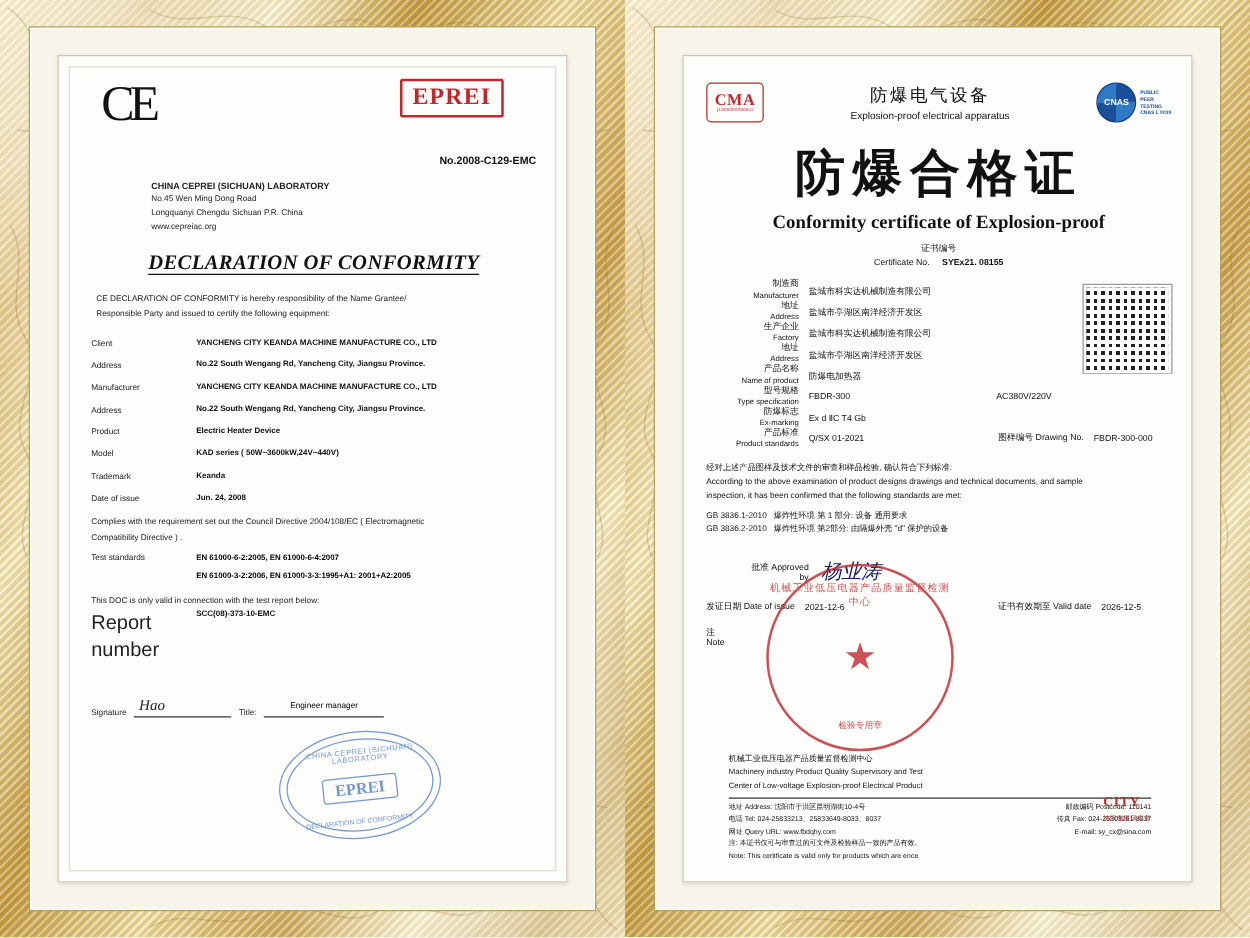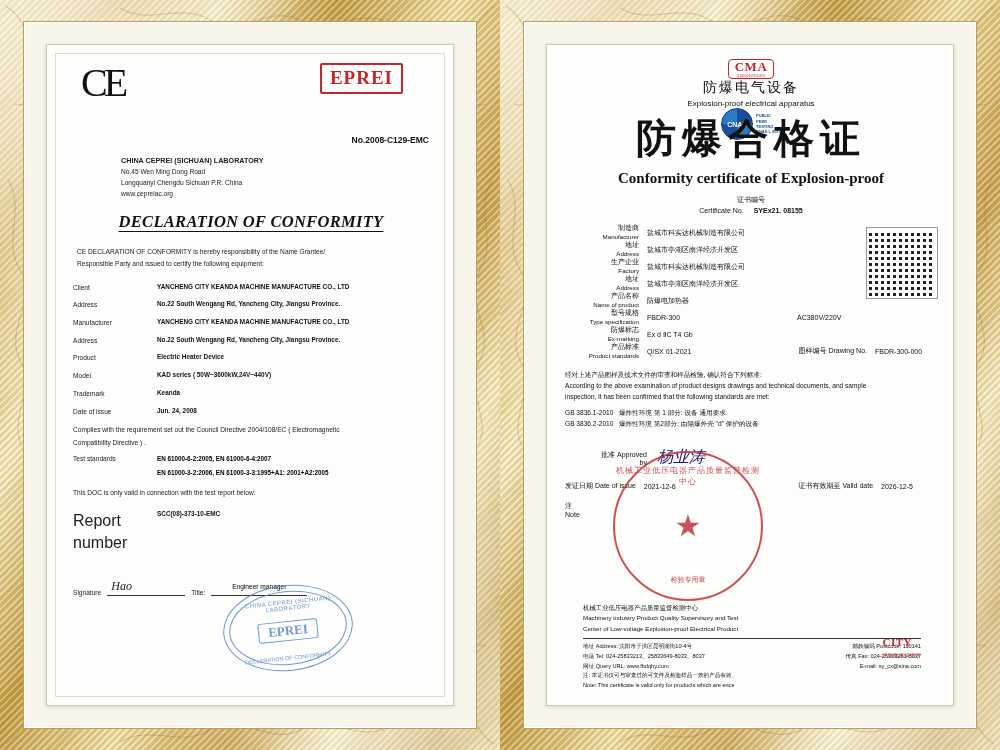--- a/index.html
+++ b/index.html
@@ -64,21 +64,21 @@
     font-size:40px;letter-spacing:-4px;color:#111;font-weight:400;
     line-height:40px;margin-left:8px;
   }
   .eprei-logo{
     border:2px solid #c1272d;color:#c1272d;font-weight:bold;
     font-family:"Liberation Serif", serif;
     font-size:19px;letter-spacing:1px;padding:2px 8px 3px;border-radius:2px;
     margin-right:26px;
   }
   .doc-no{
-    text-align:right;font-size:8.5px;font-weight:bold;color:#111;margin-top:20px;
+    text-align:right;font-size:8.5px;font-weight:bold;color:#111;margin-top:8px;
   }
   .lab-block{margin-top:10px;font-size:6.6px;color:#222;line-height:1.65;padding-left:48px;}
   .lab-block .lab-name{font-weight:bold;font-size:7.2px;}
   .doc-title{
     text-align:center;
     font-family:"Liberation Serif", serif;
     font-style:italic;font-weight:bold;
     font-size:16.5px;color:#111;margin-top:12px;letter-spacing:.3px;
     text-decoration:underline;text-underline-offset:4px;
   }
@@ -118,21 +118,21 @@
     border:1.5px solid #5b86c9;width:58px;margin:0 auto;border-radius:3px;padding:1px 0;
     transform:rotate(-6deg);
   }
   .stamp-bottom{
     position:absolute;left:0;right:0;bottom:10px;text-align:center;color:#5b86c9;font-size:5.5px;
     transform:rotate(-6deg);
   }
 
   
   .r-pad{position:absolute;left:18px;right:16px;top:14px;bottom:8px;color:#111;}
-  .r-head{display:flex;align-items:center;justify-content:space-between;height:46px;flex-direction:column;}
+  .r-head{display:flex;align-items:center;justify-content:space-between;height:46px;}
   .cma{
     width:44px;height:30px;border:1.6px solid #c1272d;border-radius:4px;color:#c1272d;
     display:flex;flex-direction:column;align-items:center;justify-content:center;line-height:1;
   }
   .cma b{font-family:"Liberation Serif", serif;font-size:13px;letter-spacing:.5px;}
   .cma span{font-size:3.6px;margin-top:1.5px;letter-spacing:.2px;}
   .r-head-mid{text-align:center;flex:1;}
   .r-head-cn{font-size:14px;font-weight:normal;letter-spacing:2px;}
   .r-head-en{font-size:8px;margin-top:2px;}
   .cnas{display:flex;align-items:center;gap:3px;}
@@ -314,21 +314,21 @@
         <div class="tstd">
           <div class="fkey">Test standards</div>
           <div class="lines">
             <div>EN 61000-6-2:2005, EN 61000-6-4:2007</div>
             <div>EN 61000-3-2:2006, EN 61000-3-3:1995+A1: 2001+A2:2005</div>
           </div>
         </div>
 
         <div class="note">This DOC is only valid in connection with the test report below:</div>
 
-        <div class="frow" style="margin-top:10px;">
+        <div class="frow" style="">
           <div class="fkey">Report number</div>
           <div class="fval">SCC(08)-373-10-EMC</div>
         </div>
 
         <div class="sigrow">
           <div class="sig-label">Signature</div>
           <div class="sig-line">
             <span class="sig-script">Hao</span>
           </div>
           <div class="sig-label">Title:</div>

